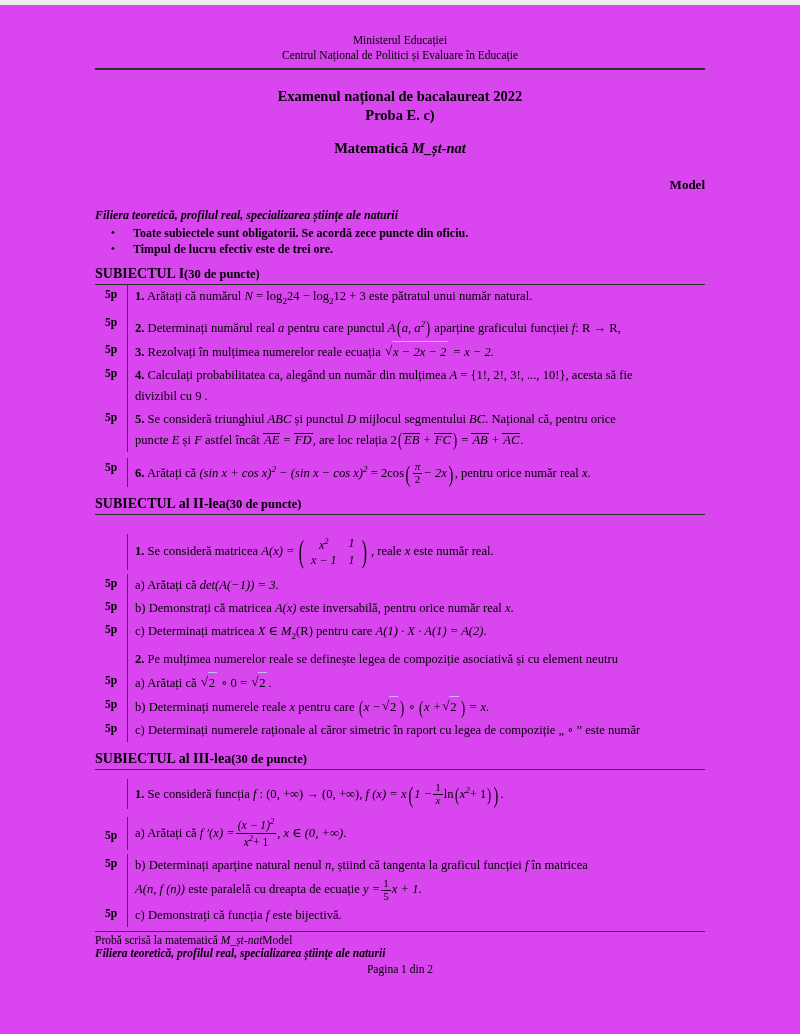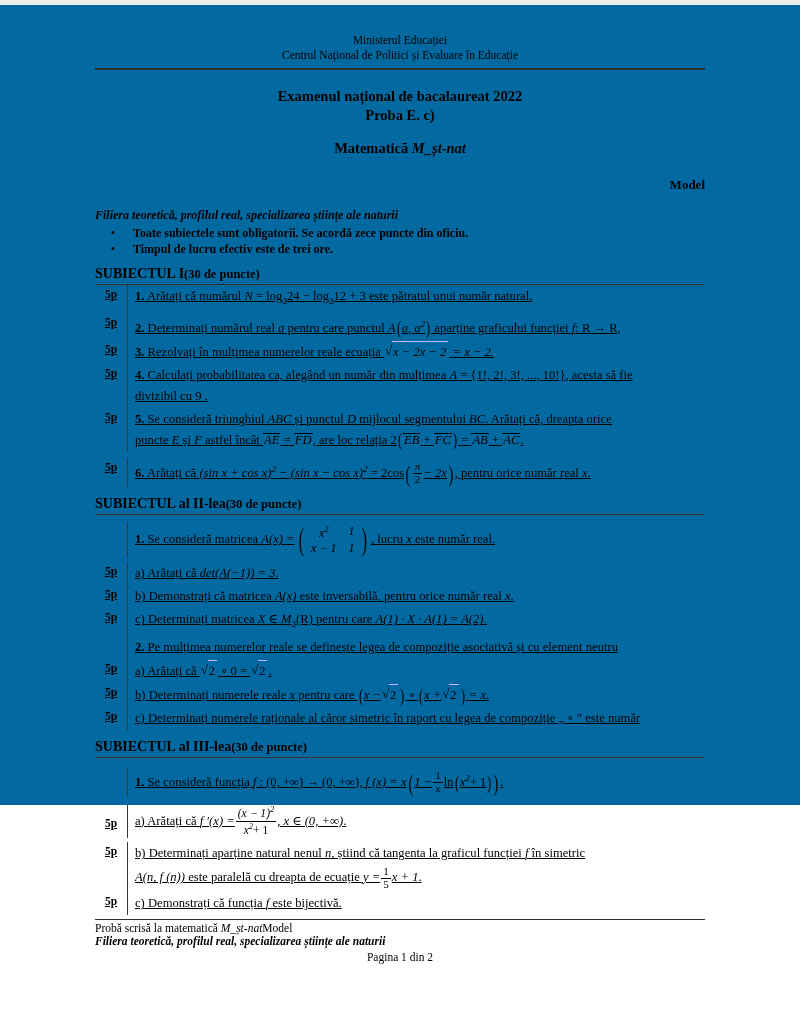--- a/index.html
+++ b/index.html
@@ -21,22 +21,22 @@
     width: 800px;
     height: 5px;
     background: #eceded;
     border-bottom: 1px solid #dcdddd;
   }
   .page {
     position: absolute;
     top: 5px;
     left: 0;
     width: 800px;
-    height: 800px;
-    background: #0369a1;
+    height: 1029px;
+    background: #d946ef;
   }
   .sheet {
     position: absolute;
     left: 95px;
     top: 0;
     width: 610px;
   }
 
   
   .masthead {
@@ -118,21 +118,20 @@
   .rule-sec {
     border-top: 1.6px solid #2f2f2f;
     margin-top: 2px;
   }
 
   
   .items { width: 100%; }
   .row {
     display: flex;
     align-items: flex-start;
-    text-decoration: underline;
   }
   .pcol {
     width: 32px;
     min-width: 32px;
     text-align: center;
     font-weight: bold;
     font-size: 11.5px;
     padding-top: 3px;
   }
   .divider {
@@ -343,21 +342,21 @@
         <span>Calculați probabilitatea ca, alegând un număr din mulțimea </span><span class="m">A</span> <span class="setbr">= {1!, 2!, 3!, ..., 10!}</span><span>, acesta să fie</span>
         <div><span>divizibil cu 9 .</span></div>
       </div>
     </div>
 
     <div class="row">
       <div class="pcol">5p</div>
       <div class="divider"></div>
       <div class="body">
         <b>5.</b>
-        <span>Se consideră triunghiul </span><span class="m">ABC</span><span> și punctul </span><span class="m">D</span><span> mijlocul segmentului </span><span class="m">BC</span><span>. Arătați că, dreapta orice</span>
+        <span>Se consideră triunghiul </span><span class="m">ABC</span><span> și punctul </span><span class="m">D</span><span> mijlocul segmentului </span><span class="m">BC</span><span>. Național că, pentru orice</span>
         <div><span>puncte </span><span class="m">E</span><span> și </span><span class="m">F</span><span> astfel încât </span><span class="ovl">AE</span> <span class="mr">=</span> <span class="ovl">FD</span><span>, are loc relația </span><span class="mr">2</span><span class="paren-mid">(</span><span class="ovl">EB</span> <span class="mr">+</span> <span class="ovl">FC</span><span class="paren-mid">)</span> <span class="mr">=</span> <span class="ovl">AB</span> <span class="mr">+</span> <span class="ovl">AC</span><span>.</span></div>
       </div>
     </div>
 
     <div class="row" style="margin-top:6px">
       <div class="pcol">5p</div>
       <div class="divider"></div>
       <div class="body nj">
         <b>6.</b>
         <span>Arătați că </span><span class="m">(sin x + cos x)</span><sup class="e">2</sup> <span class="m">− (sin x − cos x)</span><sup class="e">2</sup> <span class="mr">= 2cos</span><span class="paren-big">(</span><span class="frac"><span class="num m">π</span><span class="den">2</span></span><span class="m">− 2x</span><span class="paren-big">)</span><span>, pentru orice număr real </span><span class="m">x</span><span>.</span>
@@ -367,41 +366,41 @@
   </div>
 
   <div class="subject-head">
     <span>SUBIECTUL al II-lea</span>
     <span class="pts">(30 de puncte)</span>
   </div>
   <div class="rule-sec"></div>
 
   <div class="items">
 
-    <div class="row" style="margin-top:7px">
+    <div class="row" style="margin-top:19px">
       <div class="pcol"></div>
       <div class="divider"></div>
       <div class="body nj">
         <b>1.</b>
         <span>Se consideră matricea </span><span class="m">A(x) =</span><span class="matrix">
               <span class="mbar">(</span>
               <table>
                 <tbody>
                   <tr>
                     <td><span>x</span><sup class="e">2</sup></td>
                     <td>1</td>
                   </tr>
                   <tr>
                     <td>x − 1</td>
                     <td>1</td>
                   </tr>
                 </tbody>
               </table>
               <span class="mbar">)</span>
-            </span><span>, lucru </span><span class="m">x</span><span> este număr real.</span>
+            </span><span>, reale </span><span class="m">x</span><span> este număr real.</span>
       </div>
     </div>
 
     <div class="row" style="margin-top:4px">
       <div class="pcol">5p</div>
       <div class="divider"></div>
       <div class="body nj">
         <span>a)</span>
         <span>Arătați că </span><span class="m">det(A(−1)) = 3</span><span>.</span>
       </div>
@@ -488,21 +487,21 @@
         <span>a)</span>
         <span>Arătați că </span><span class="m">f ′(x) =</span><span class="frac" style="font-size:0.92em"><span class="num m"><span>(x − 1)</span><sup class="e">2</sup></span><span class="den"><span class="m">x</span><sup class="e">2</sup><span class="mr">+ 1</span></span></span><span class="m">, x ∈ (0, +∞)</span><span>.</span>
       </div>
     </div>
 
     <div class="row" style="margin-top:4px">
       <div class="pcol">5p</div>
       <div class="divider"></div>
       <div class="body">
         <span>b)</span>
-        <span>Determinați aparține natural nenul </span><span class="m">n</span><span>, știind că tangenta la graficul funcției </span><span class="m">f</span><span> în simetric</span>
+        <span>Determinați aparține natural nenul </span><span class="m">n</span><span>, știind că tangenta la graficul funcției </span><span class="m">f</span><span> în matricea</span>
         <div style="line-height:27px"><span class="m">A(n, f (n))</span><span> este paralelă cu dreapta de ecuație </span><span class="m">y =</span><span class="frac"><span class="num">1</span><span class="den">5</span></span><span class="m">x + 1</span><span>.</span></div>
       </div>
     </div>
 
     <div class="row">
       <div class="pcol">5p</div>
       <div class="divider"></div>
       <div class="body nj">
         <span>c)</span>
         <span>Demonstrați că funcția </span><span class="m">f</span><span> este bijectivă.</span>

